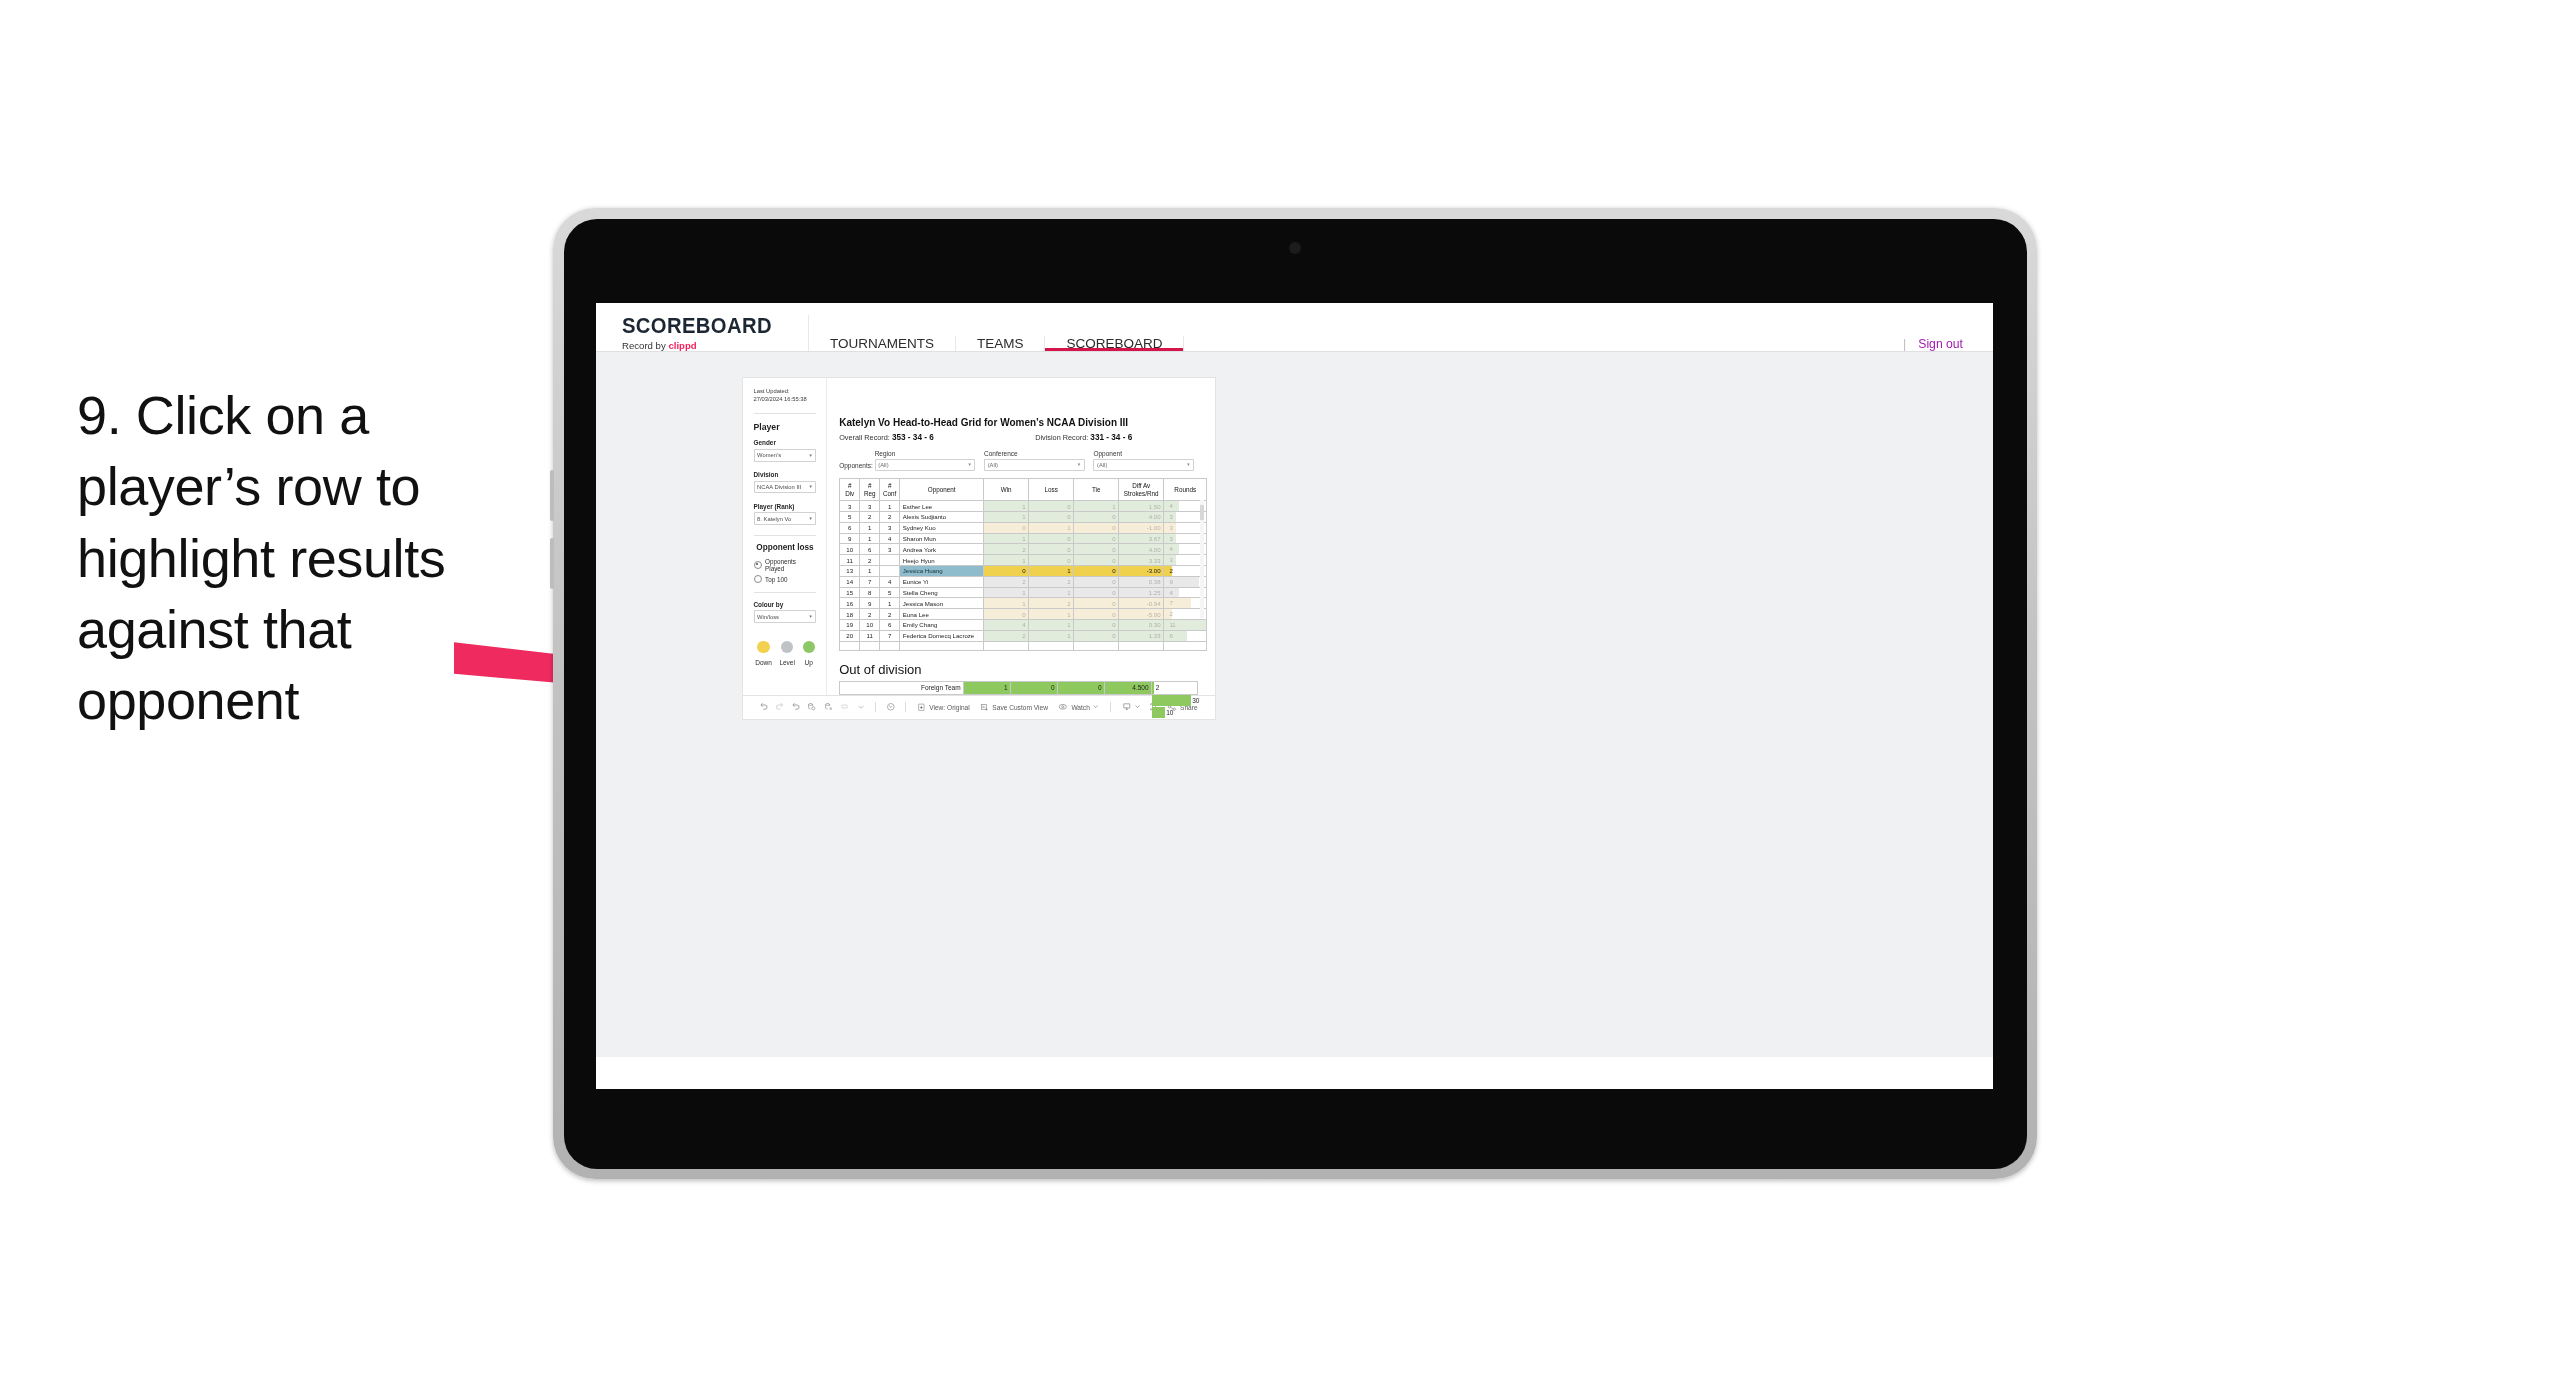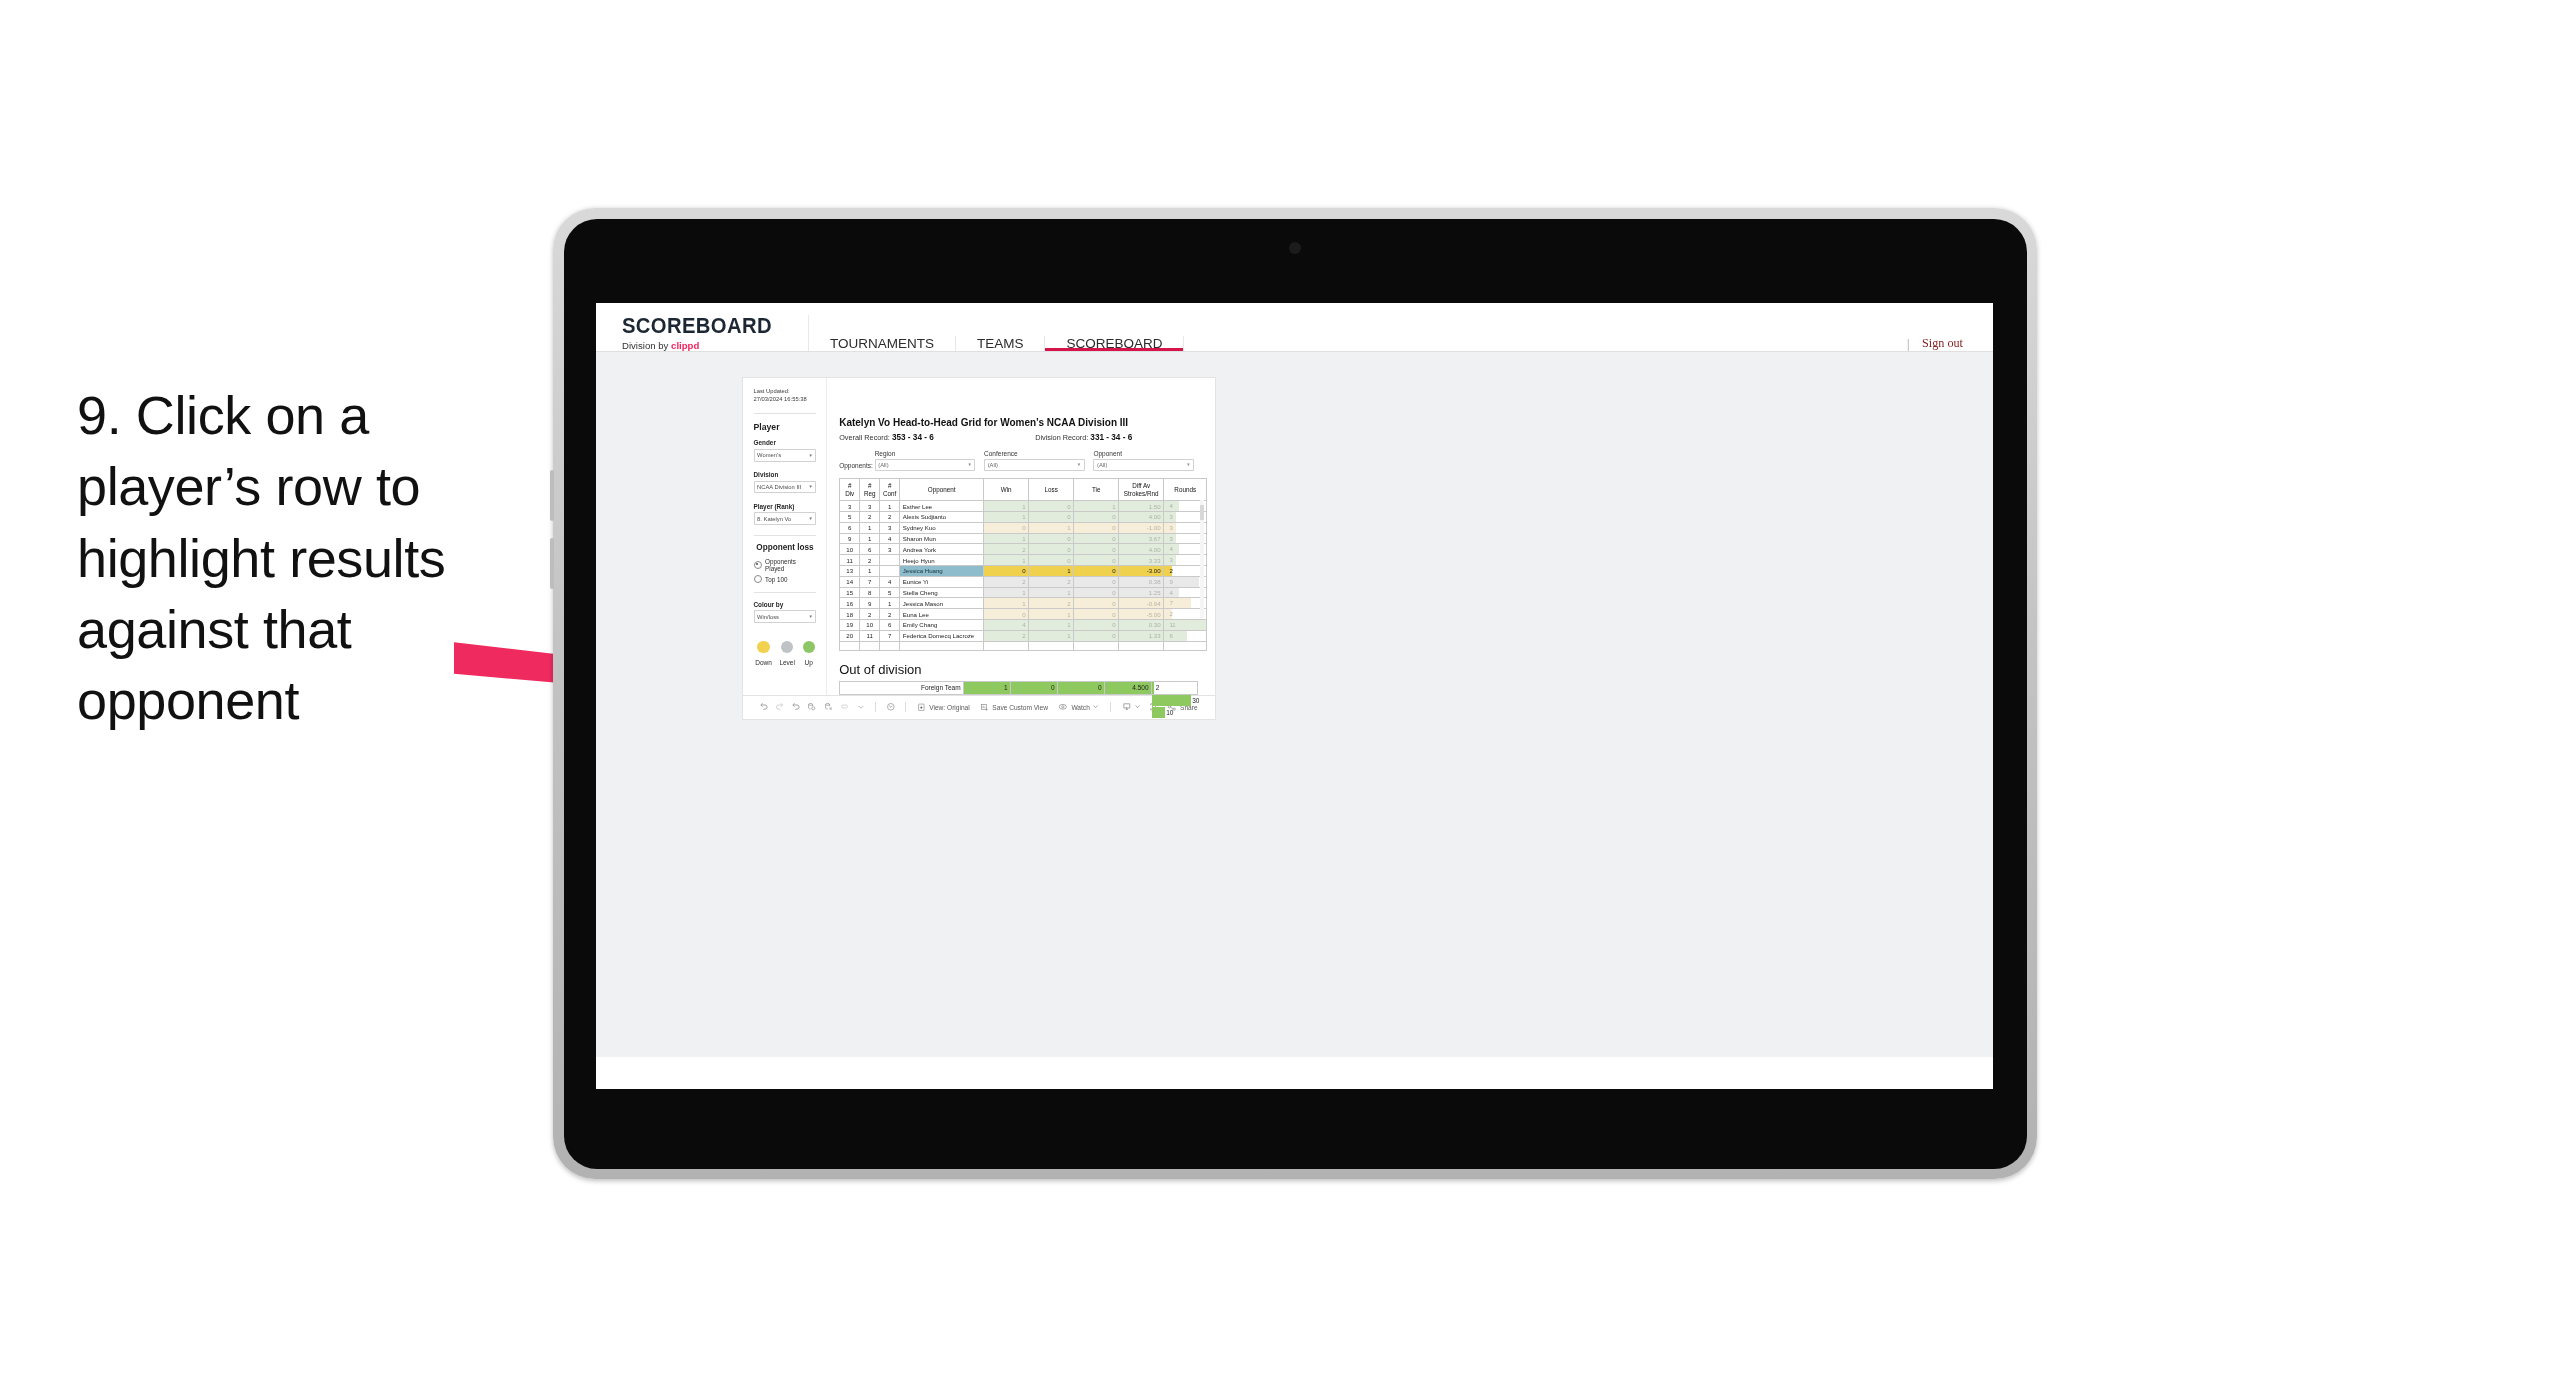--- a/index.html
+++ b/index.html
@@ -53,21 +53,21 @@
   .topnav a.navitem{
     display:flex;align-items:center;padding:0 21px;font-size:13.5px;color:#2c2c2c;
     text-decoration:none;border-right:0.9px solid #e8e8e8;position:relative;
   }
   .topnav a.navitem.active::after{
     content:"";position:absolute;left:0;right:0;bottom:0;height:2.6px;background:#d4144a;
   }
   .topnav .spacer{flex:1;}
   .topnav .signout{display:flex;align-items:center;padding-right:30px;font-size:12.2px;color:#333;gap:12.2px;}
   .topnav .signout .sep{color:#bdbdbd;}
-  .topnav .signout a{color:#7f1d1d;text-decoration:none;font-family:Liberation Serif, serif;}
+  .topnav .signout a{color:#a21caf;text-decoration:none;}
 
   
   .subnav{height:33px;background:#fff;border-bottom:0.9px solid #d8d8d8;display:flex;align-items:center;padding-left:19px;gap:0;}
   .subnav a{font-size:11px;color:#2c2c2c;text-decoration:none;padding:0 15px;letter-spacing:0.2px;white-space:nowrap;}
   .subnav a.active{color:#f2245e;}
 
   
   .canvas{background:#f0f1f2;height:705px;position:relative;}
 
   
@@ -167,21 +167,21 @@
   <div class="bezel">
     <div class="cam"></div>
   </div>
 </div>
 
 <div id="app">
 
   <div class="topnav">
     <div class="brand">
       <div class="b1">SCOREBOARD</div>
-      <div class="b2"><span>Division by </span><span class="cl">clippd</span></div>
+      <div class="b2"><span>Record by </span><span class="cl">clippd</span></div>
     </div>
     <a class="navitem" href="#">TOURNAMENTS</a>
     <a class="navitem" href="#">TEAMS</a>
     <a class="navitem active" href="#">SCOREBOARD</a>
     <div class="spacer"></div>
     <div class="signout">
       <span class="sep">|</span>
       <a href="#">Sign out</a>
     </div>
   </div>

